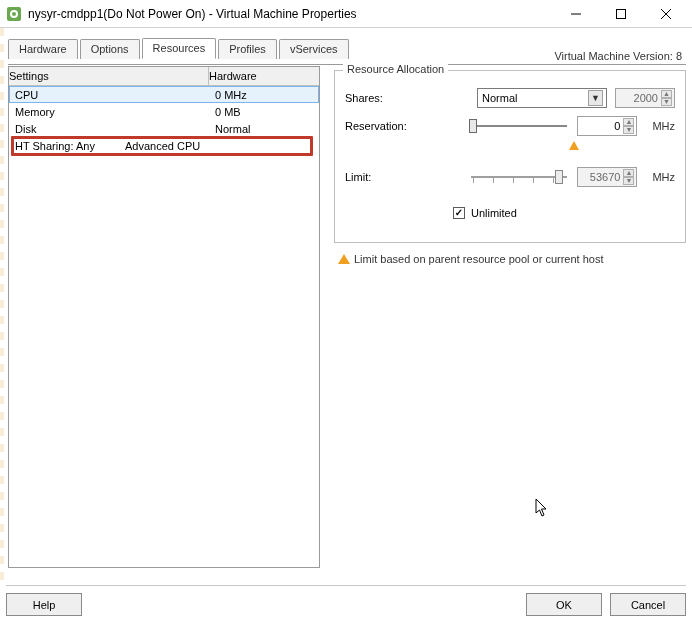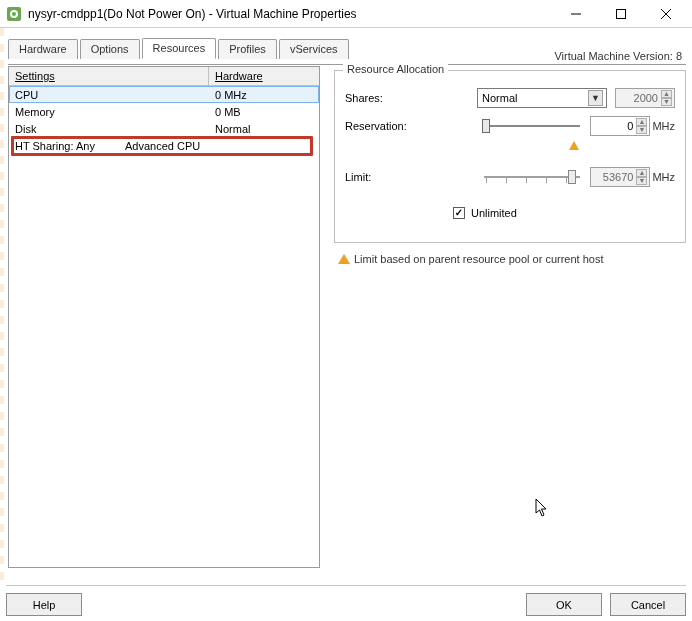--- a/index.html
+++ b/index.html
@@ -87,23 +87,22 @@
     border-bottom:1px solid #9a9a9a;
     height: 502px;
     background:#fff;
     position:relative;
   }
   .grid-head {
     display:flex; background:#f0f0f0; border-bottom:1px solid #c0c0c0; height:20px;
     border-top:1px solid #9a9a9a;
   }
   .gh {
-    padding:3px 6px; border-right:1px solid #c0c0c0; font-size:11px;
+    padding:3px 0; border-right:1px solid #c0c0c0; font-size:11px;
     position:relative;
-    text-decoration:underline;
   }
   .gh.c1 { width: 200px; }
   .gh.c2 { flex:1; border-right:none; }
   .grid-row {
     display:flex; height:17px; align-items:center;
   }
   .grid-row.sel { background:#e5f1fb; outline:1px solid #7eb4ea; outline-offset:-1px; }
   .gc { padding:2px 6px; font-size:11px; }
   .gc.c1 { width:200px; }
   .gc.c2 { flex:1; }
@@ -149,21 +148,21 @@
   .slider-track {
     position:relative; width:100px; height:18px;
   }
   .slider-line {
     position:absolute; left:2px; right:2px; top:8px; height:2px; background:#888;
   }
   .slider-thumb {
     position:absolute; top:2px; width:8px; height:14px; background:#e8e8e8;border:1px solid #6a6a6a;
   }
   .tick { position:absolute; width:1px; height:5px; background:#888; top:10px; }
-  .unit { margin-left:2px; color:#333; }
+  .unit { margin-left:15px; color:#333; }
   .warn-icon {
     display:inline-block; width:0;height:0;
     border-left:6px solid transparent;border-right:6px solid transparent;border-bottom:10px solid #f0a020;
     position:relative; margin-right:4px; vertical-align:middle;
   }
   .warn-small {
     display:inline-block;width:0;height:0;border-left:5px solid transparent;border-right:5px solid transparent;border-bottom:9px solid #f0a020;
   }
   .checkbox {
     width:12px;height:12px;border:1px solid #5a5a5a;background:#fff;display:inline-flex;align-items:center;justify-content:center;margin-right:6px;

